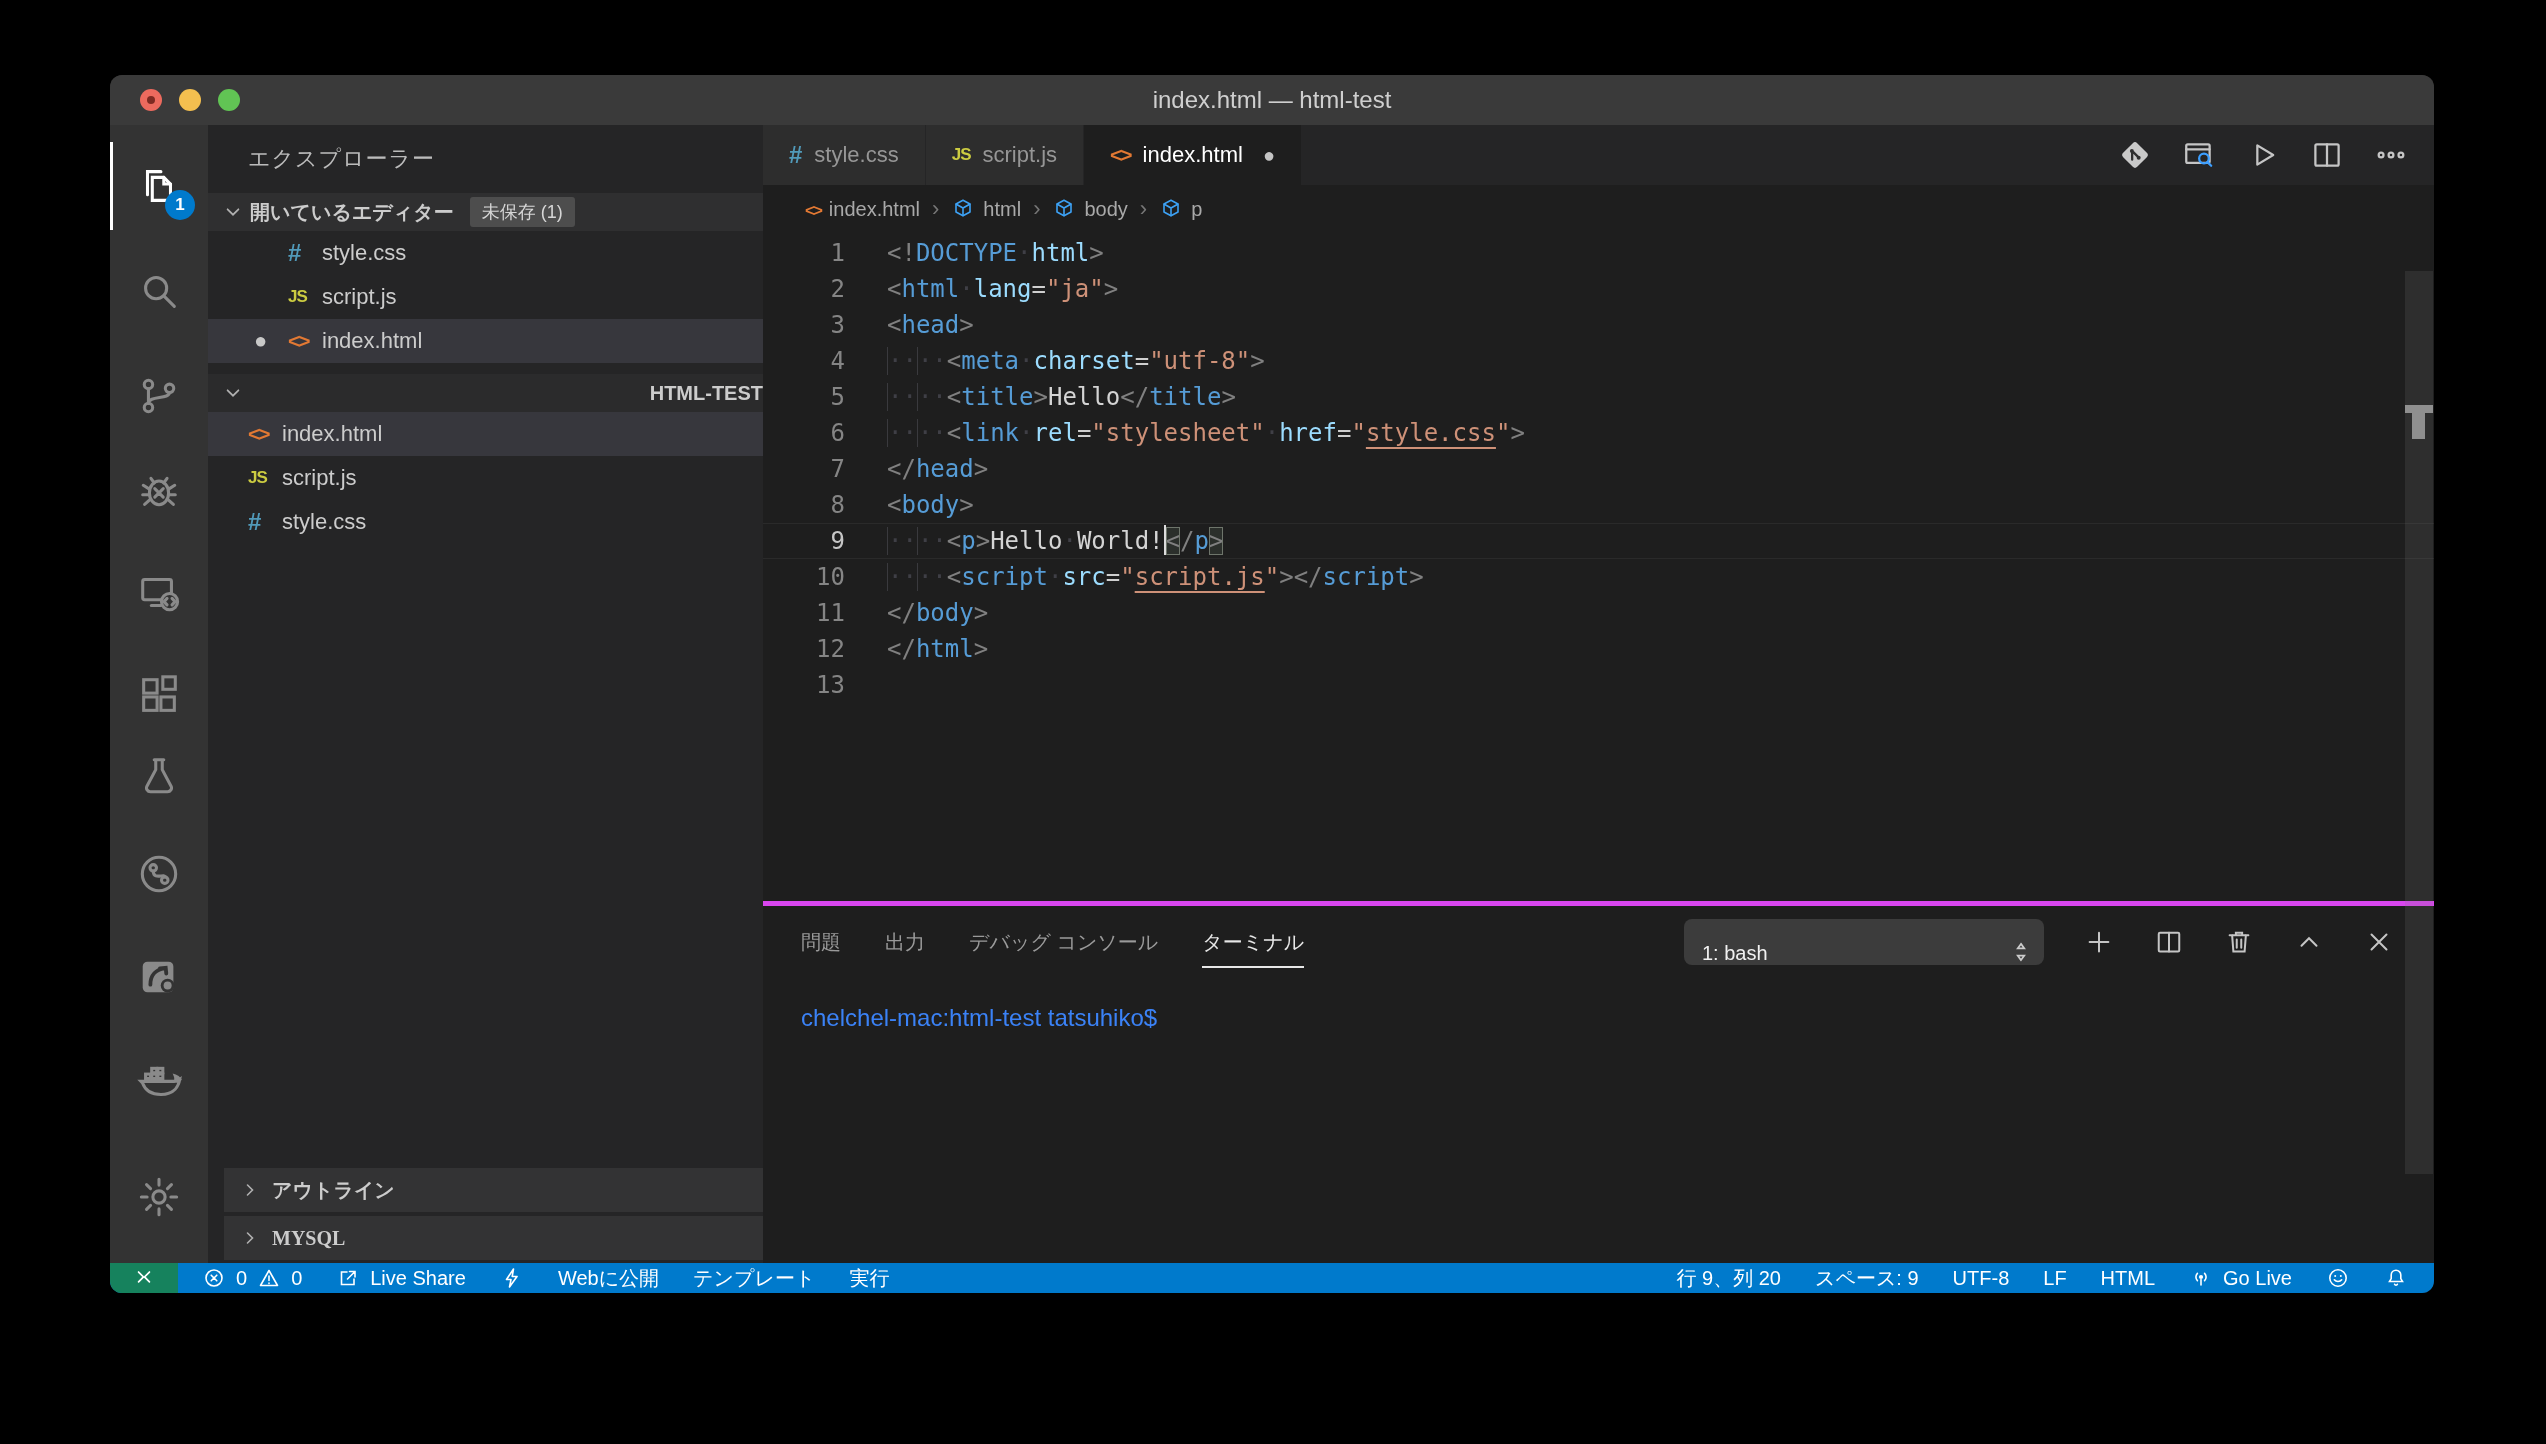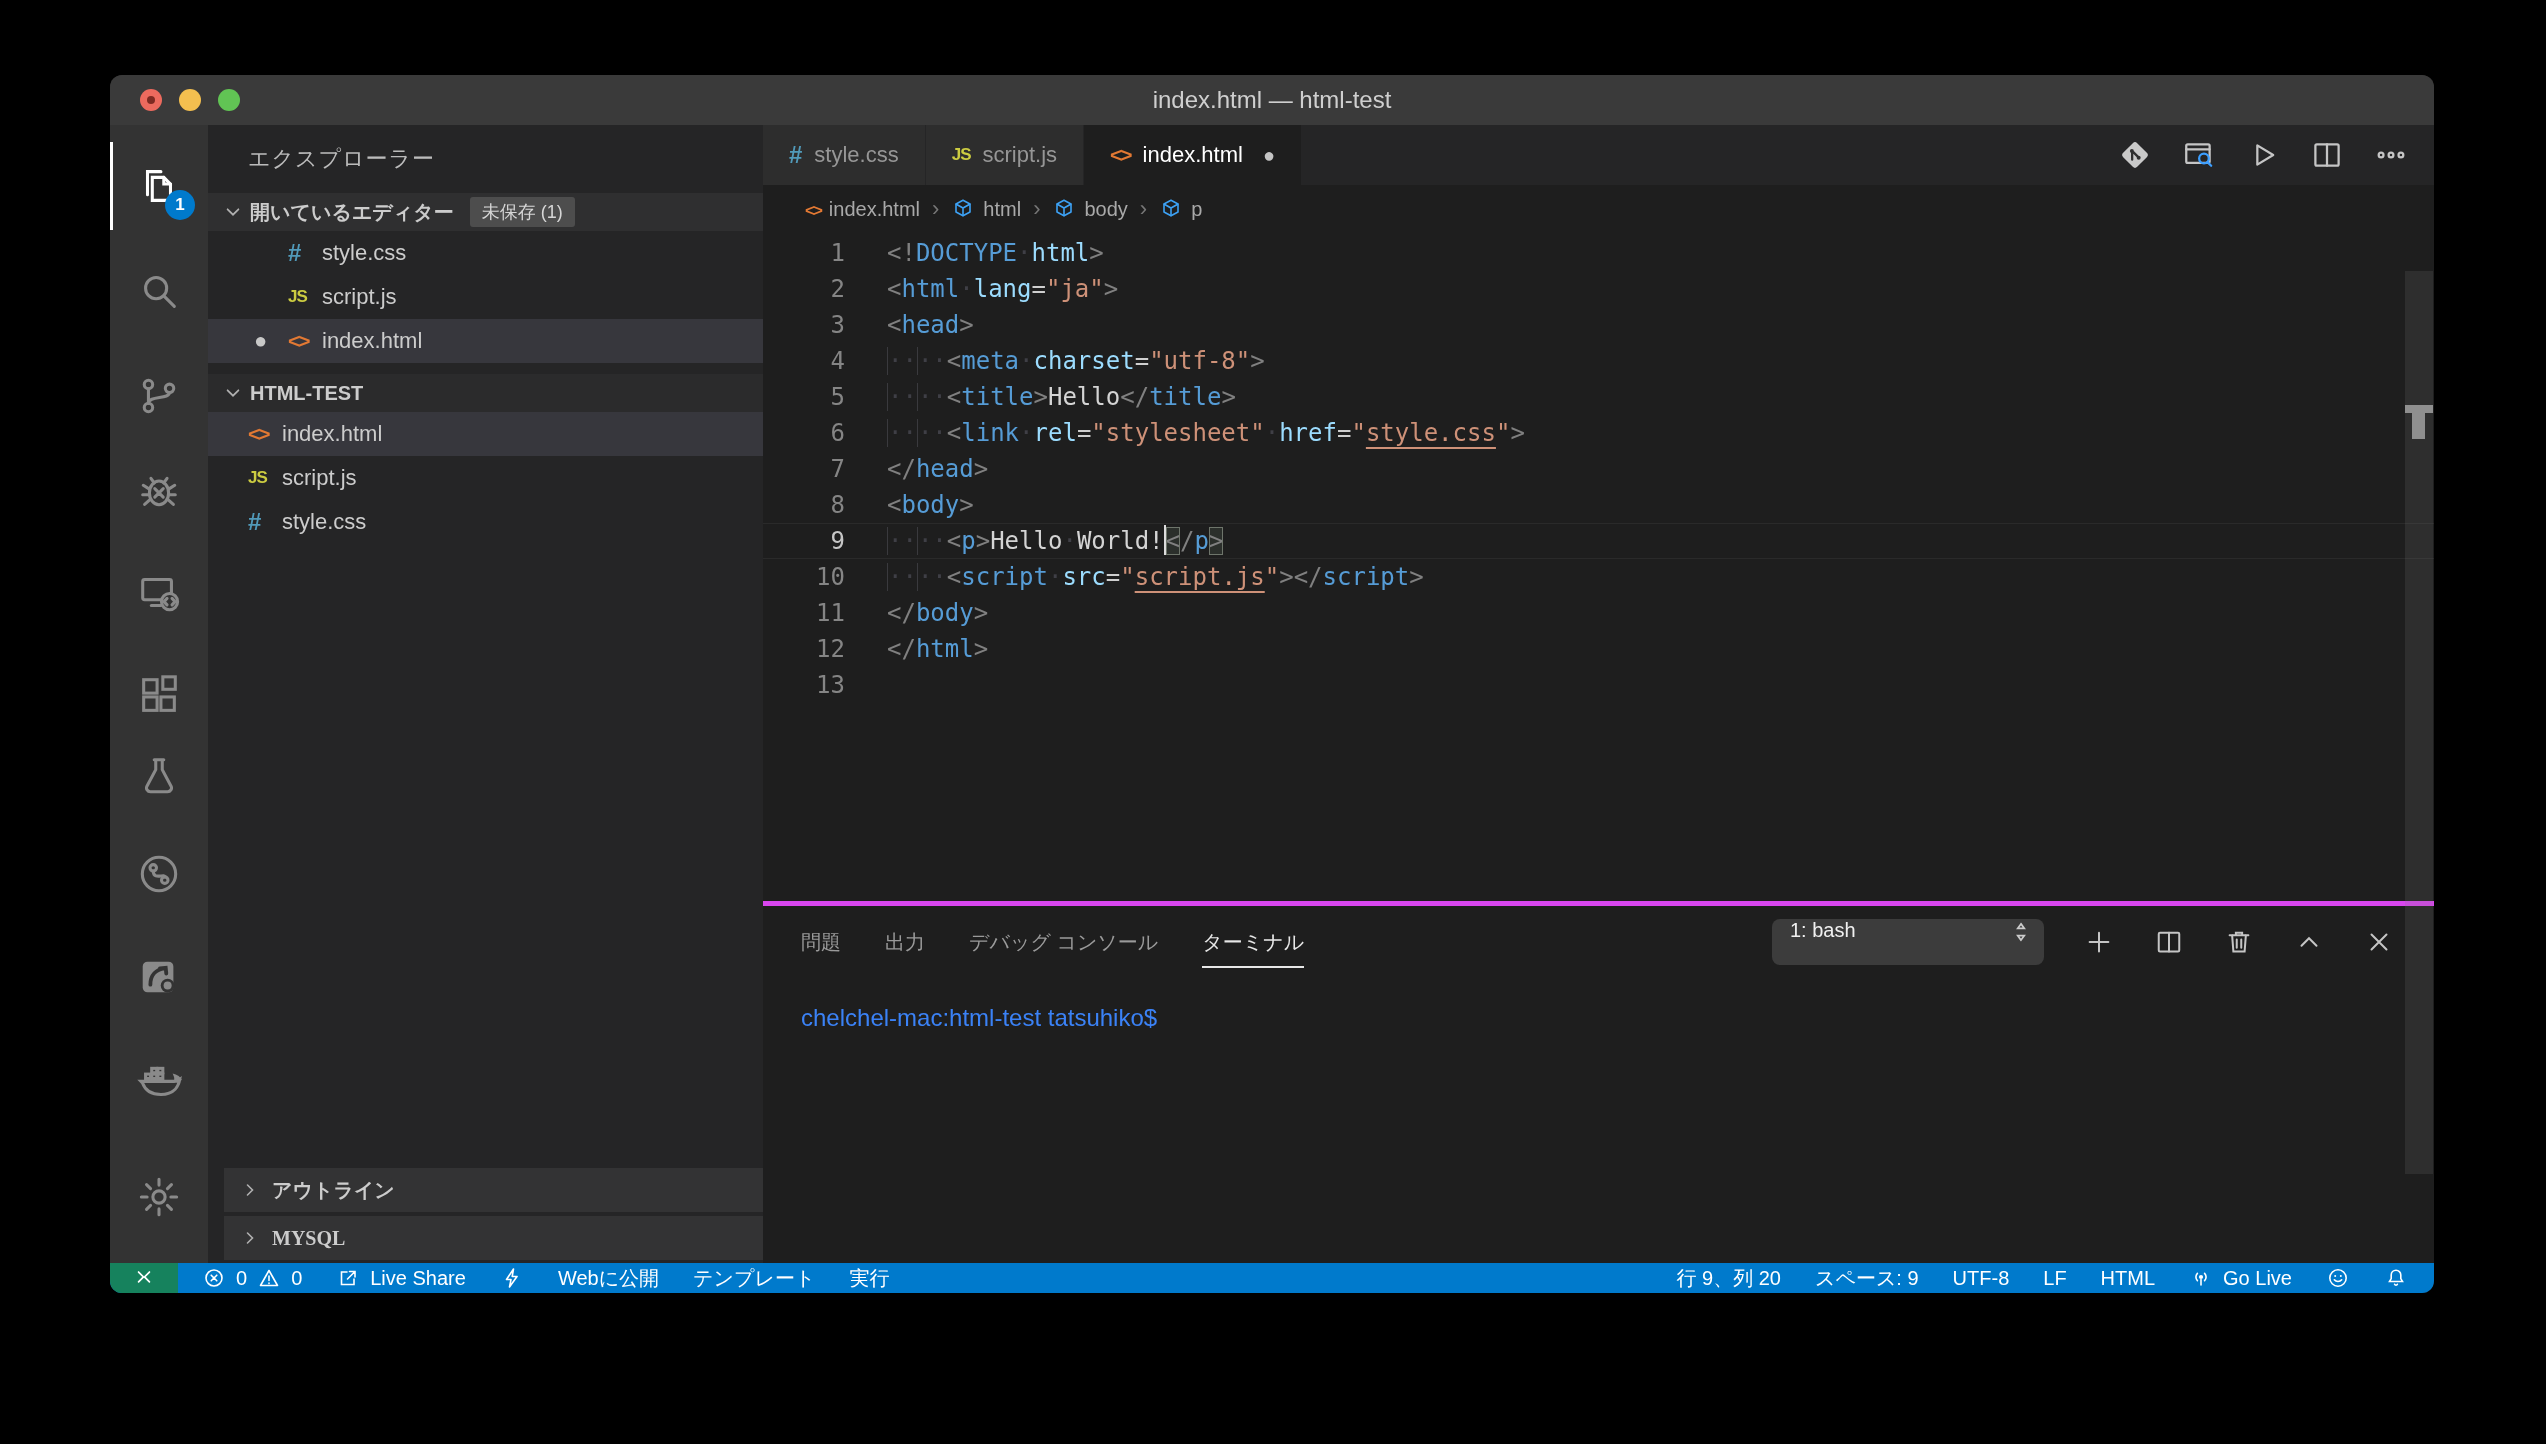--- a/index.html
+++ b/index.html
@@ -40,21 +40,21 @@
   .row{height:44px;display:flex;align-items:center;font-size:22px;color:#cccccc;}
   .row.selected{background:#37373d;}
   .oe-row{padding-left:46px;}
   .dotslot{width:34px;flex:none;font-size:22px;color:#c8c8c8;}
   .tree-row{padding-left:40px;}
   .fi{font-weight:bold;font-style:normal;}
   .fi.css{color:#519aba;font-size:24px;}
   .fi.js{color:#cbcb41;font-size:17px;letter-spacing:-1px;}
   .fi.html{color:#e37933;font-size:21px;letter-spacing:-2px;}
   .row .iconbox{width:34px;flex:none;display:flex;justify-content:flex-start;}
-  .ws-header{margin-top:11px;background:#2b2b2c;}
+  .ws-header{margin-top:11px;background:#2b2b2c;justify-content:space-between;}
   .sb-sections{position:absolute;left:16px;right:0;bottom:3px;font-family:Liberation Serif, serif;}
   .sb-section{height:44px;margin-top:4px;background:#333334;display:flex;align-items:center;padding-left:14px;
     font-size:20px;font-weight:bold;color:#cccccc;}
   .sb-section .ic{width:24px;height:24px;color:#b0b0b0;margin-right:10px;flex:none;}
 
   
   .editorcol{position:relative;flex:1;display:flex;flex-direction:column;background:#1e1e1e;}
   .tabbar{height:60px;background:#252526;display:flex;flex:none;}
   .tab{height:60px;display:flex;align-items:center;padding:0 26px;background:#2d2d2d;color:#969696;
     font-size:22px;border-right:1px solid #252526;}
@@ -90,21 +90,21 @@
   .tk.cu{display:inline-block;width:0;border-left:2px solid #dcdcdc;height:30px;vertical-align:-6px;}
 
   
   .panel{height:362px;flex:none;border-top:5px solid #d946ef;display:flex;flex-direction:column;background:#1e1e1e;}
   .panel-header{height:72px;display:flex;align-items:center;padding-left:38px;flex:none;}
   .ptab{margin-right:44px;font-size:20px;color:#9a9a9a;}
   .ptab span{display:inline-block;padding-bottom:10px;margin-bottom:-12px;border-bottom:2px solid transparent;}
   .ptab.active{color:#e7e7e7;}
   .ptab.active span{border-bottom-color:#e7e7e7;}
   .panel-right{margin-left:auto;display:flex;align-items:center;gap:40px;padding-right:40px;}
-  .term-select{width:272px;height:46px;background:#3c3c3c;border-radius:8px;display:flex;align-items:flex-start;
+  .term-select{width:360px;height:46px;background:#3c3c3c;border-radius:8px;display:flex;align-items:flex-end;
     padding:0 10px 0 18px;color:#f0f0f0;font-size:20px;}
   .term-select .ic{width:26px;height:26px;color:#cccccc;margin-left:auto;}
   .panel-right .pic{width:30px;height:30px;color:#c5c5c5;}
   .panel-content{flex:1;padding:26px 0 0 38px;font-family:Liberation Sans, sans-serif;font-size:24px;color:#3b82f6;}
 
   
   .scrollbar{position:absolute;top:146px;right:1px;width:28px;height:903px;background:rgba(121,121,121,.18);pointer-events:auto;}
   .sb-mark-h{position:absolute;top:134px;left:0;width:100%;height:8px;background:#8f8f8f;}
   .sb-mark-v{position:absolute;top:142px;left:7px;width:13px;height:26px;background:#8f8f8f;}
 

